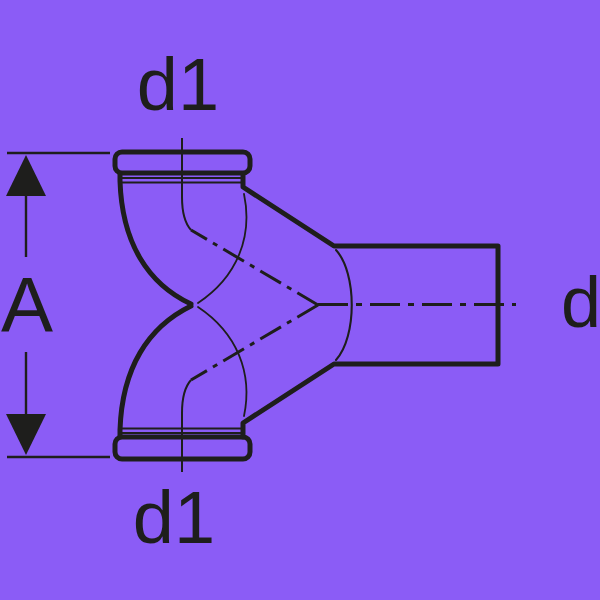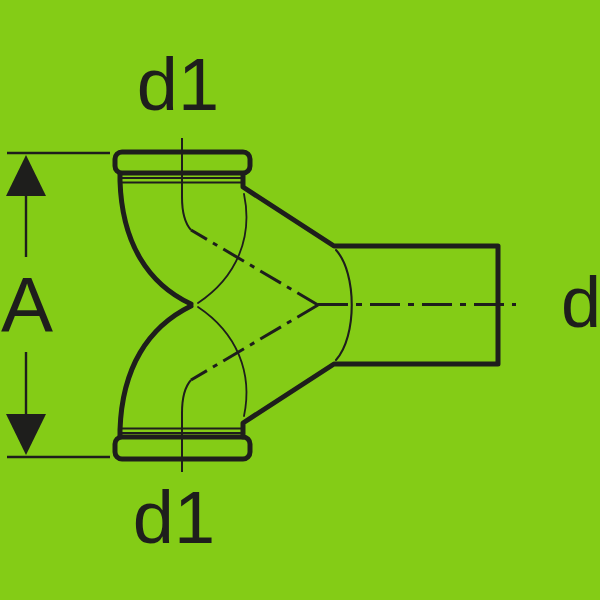--- a/index.html
+++ b/index.html
@@ -8,21 +8,21 @@
     background: #ffffff;
     width: 600px;
     height: 600px;
     overflow: hidden;
     font-family: "Liberation Sans", sans-serif;
   }
   .stage {
     position: relative;
     width: 600px;
     height: 600px;
-    background: #84cc16;
+    background: #8b5cf6;
   }
   svg text {
     font-family: "Liberation Sans", sans-serif;
     fill: #1e1e1c;
   }
   .lbl-big   { font-size: 74px; }
   .lbl-a     { font-size: 78px; }
   .lbl-d     { font-size: 72px; }
 </style>
 </head>

